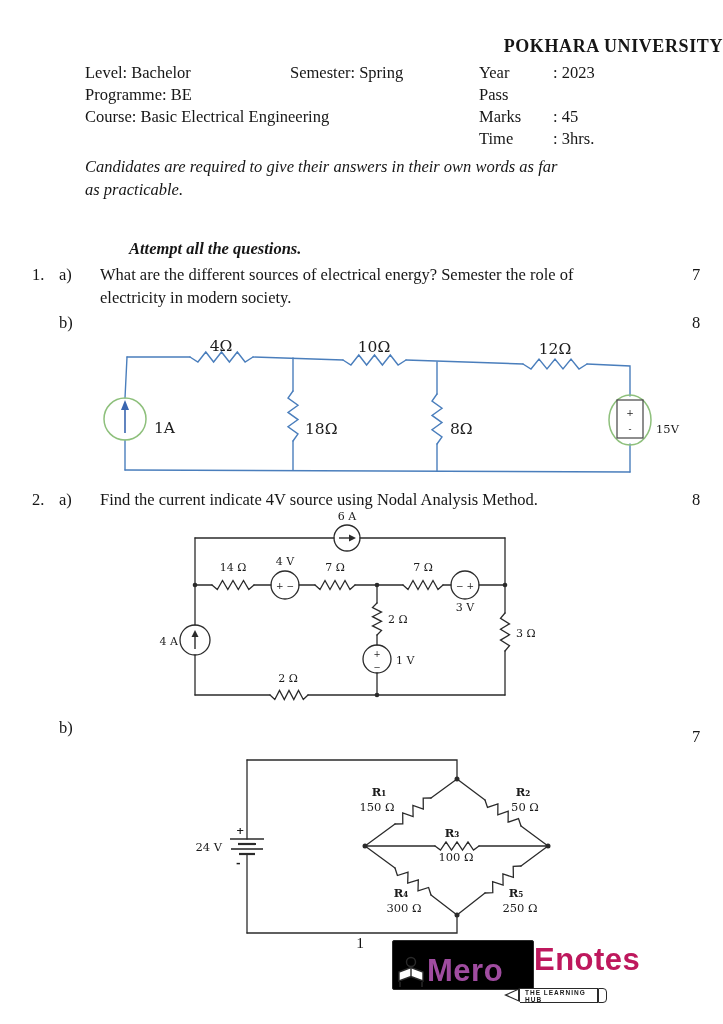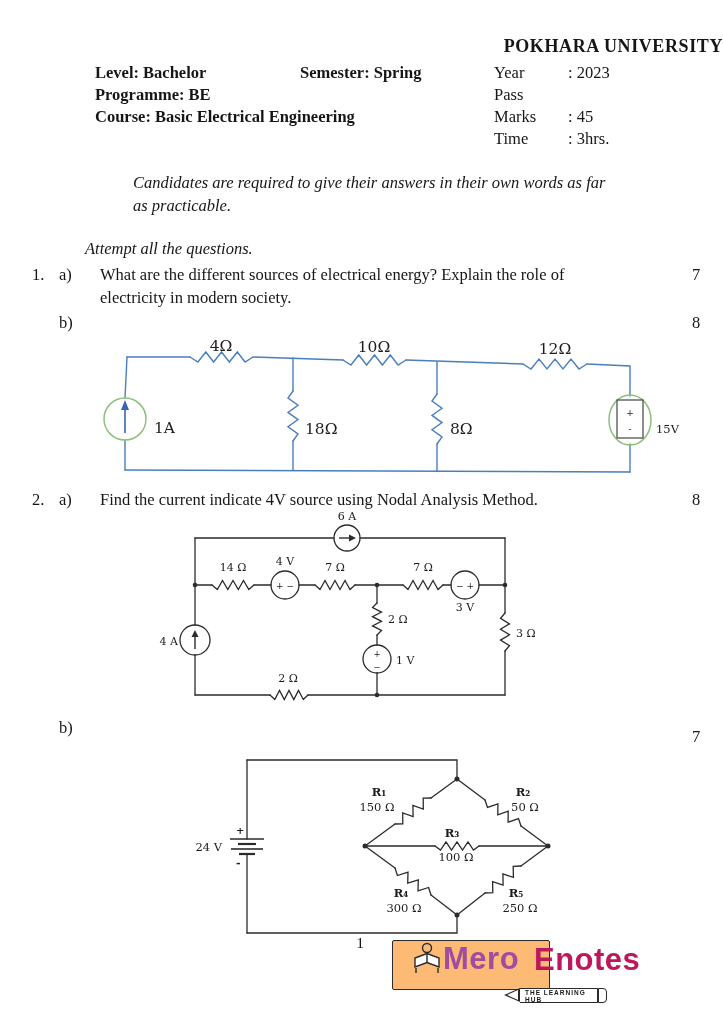--- a/index.html
+++ b/index.html
@@ -5,45 +5,44 @@
   html,body{margin:0;padding:0;background:#e8e8e8;}
   .page{
     position:relative; width:723px; height:1024px; background:#ffffff;
     font-family:"Liberation Serif", serif; color:#161616; overflow:hidden;
     margin:0 auto;
   }
   .title{
     position:absolute; top:36px; left:0; width:100%; text-align:right;
     font-size:18px; font-weight:bold; letter-spacing:0.6px;
   }
-  .hdr-left{position:absolute; left:95px; top:62px; width:400px; font-size:16.5px; line-height:22px;font-weight:bold;}
+  .hdr-left{position:absolute; left:85px; top:62px; width:400px; font-size:16.5px; line-height:22px;}
   .hdr-left .lvl{display:inline-block; width:205px;}
-  .hdr-right{position:absolute; left:494px; top:62px; width:190px; font-size:16.5px; line-height:22px;}
+  .hdr-right{position:absolute; left:479px; top:62px; width:190px; font-size:16.5px; line-height:22px;}
   .hdr-right .lbl{display:inline-block; width:74px;}
   .instr{position:absolute; left:85px; width:575px; font-style:italic; font-size:16.5px; line-height:22.5px; white-space:pre-line;}
-  .instr.p1{top:172px;margin-left:48px;}
+  .instr.p1{top:156px;}
   .instr.p2{top:212px;}
-  .instr.p3{top:238px; font-weight:normal;}
+  .instr.p3{top:238px; font-weight:bold;margin-left:44px;}
   .q-row{position:absolute; left:32px; right:16px; display:flex; font-size:16.5px; line-height:22.5px;}
   .q-num{width:27px; flex:none;}
   .q-letter{width:41px; flex:none;}
   .q-text{width:565px; flex:none; white-space:pre-line;}
   .q-text.justify{word-spacing:0.34em;}
   .q-marks{margin-left:auto; width:22px; text-align:center; flex:none;}
   .q-marks.shift{margin-top:9px;}
   svg{position:absolute; overflow:visible;}
   svg text{font-family:"DejaVu Serif", serif; fill:#1c1c1c;}
   .footer-page{position:absolute; left:345px; top:934px; width:30px; text-align:center; font-size:15.5px;}
   
   .logo{position:absolute; left:392px; top:936px; width:215px; height:72px; font-family:"Liberation Sans", sans-serif;}
   .logo-box{
     position:absolute; left:0; top:4px; width:140px; height:48px;
-    border:1.5px solid #2a2a2a; border-radius:2px; display:flex; align-items:flex-start;
-    background:#fdba74;
-    padding-left:16px;
+    border:1.5px solid #2a2a2a; border-radius:2px; display:flex; align-items:flex-end;
+    background:#000000;
   }
   .logo-box svg{position:static; flex:none; margin-left:3px;}
   .mero{font-size:31px; font-weight:800; color:#a04ca0; letter-spacing:0.5px; margin-left:1px;}
   .enotes{position:absolute; left:142px; top:6px; font-size:31px; font-weight:800; color:#be185d; letter-spacing:0.5px;}
   .pencil{position:absolute; left:112px; top:52px; height:15px; display:flex; align-items:stretch;}
   .pencil .tip{width:0; height:0; border-top:7.5px solid transparent; border-bottom:7.5px solid transparent; border-right:16px solid #2a2a2a; position:relative;}
   .pencil .tip::after{content:""; position:absolute; left:2.5px; top:-5.5px; width:0; height:0; border-top:5.5px solid transparent; border-bottom:5.5px solid transparent; border-right:11px solid #ffffff;}
   .pencil .body{border:1.5px solid #2a2a2a; border-left:none; background:#fff; font-size:6.5px; font-weight:bold; letter-spacing:1px; color:#1a1a1a; display:flex; align-items:center; padding:0 5px;}
   .pencil .cap{width:8px; border:1.5px solid #2a2a2a; border-left:1px solid #2a2a2a; background:#fff; border-radius:0 4px 4px 0;}
 </style>
@@ -66,21 +65,21 @@
     <div><span class="lbl">Time</span><span>: 3hrs.</span></div>
   </div>
 
   <div class="instr p1">Candidates are required to give their answers in their own words as far
 as practicable.</div>
   <div class="instr p3">Attempt all the questions.</div>
 
   <div class="q-row" style="top:264px">
     <span class="q-num">1.</span>
     <span class="q-letter">a)</span>
-    <div class="q-text">What are the different sources of electrical energy? Explain the role of
+    <div class="q-text">What are the different sources of electrical energy? Semester the role of
 electricity in modern society.</div>
     <span class="q-marks">7</span>
   </div>
 
   <div class="q-row" style="top:312px">
     <span class="q-num"></span>
     <span class="q-letter">b)</span>
     <span class="q-marks">8</span>
   </div>
 

